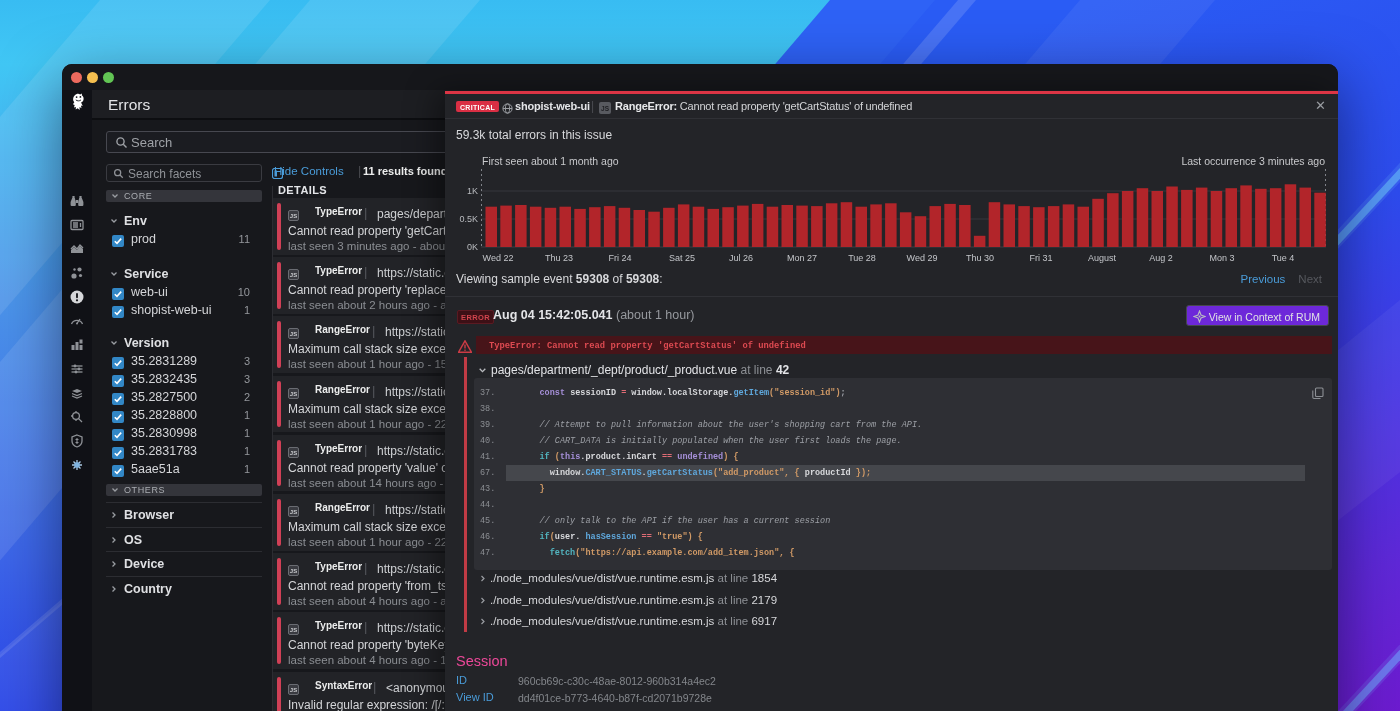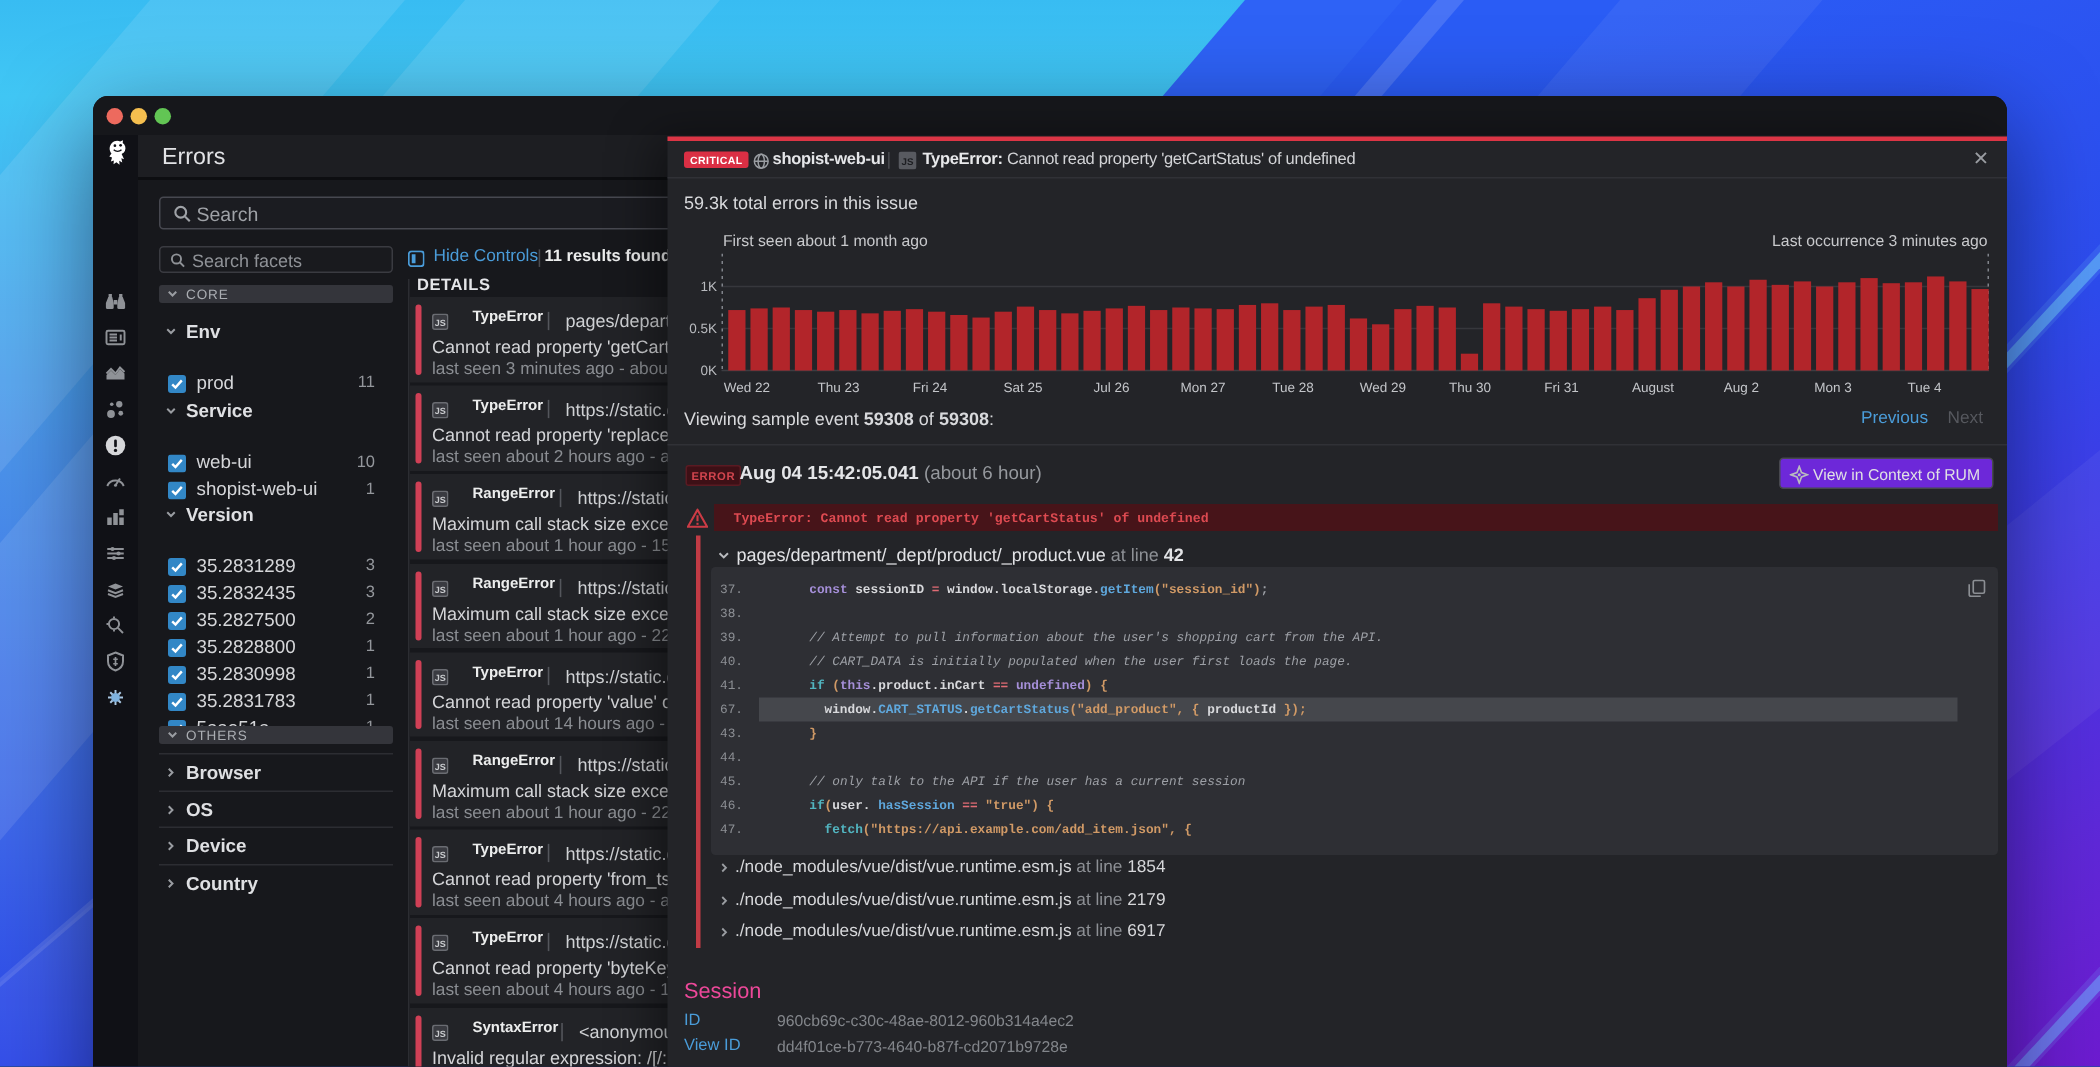--- a/index.html
+++ b/index.html
@@ -22,29 +22,29 @@
 .finput .mg { position:absolute; left:6px; top:3px; }
 .finput .ph { position:absolute; left:21px; top:2px; }
 .fbar { position:absolute; left:14px; width:156px; height:12px; background:#34353b; border-radius:2px;
   color:#aaadb2; font-size:9px; letter-spacing:0.6px; }
 .fbar svg { position:absolute; left:5px; top:2px; }
 .fbar span { position:absolute; left:18px; top:1px; }
 .fsec { position:absolute; left:18px; height:14px; color:#dfe0e3; font-size:12.5px; }
 .fsec svg { position:absolute; left:0; top:3px; }
 .fsec b { position:absolute; left:14px; top:0; white-space:nowrap; }
 .fsep { position:absolute; left:14px; width:156px; height:1px; background:#2c2d32; }
-.frow { position:absolute; left:20px; width:144px; height:14px;margin-top:16px; }
+.frow { position:absolute; left:20px; width:144px; height:14px; }
 .cb { position:absolute; left:0; top:1px; }
 .flab { position:absolute; left:19px; top:0; font-size:12.5px; color:#d5d6d9; white-space:nowrap; }
 .fcnt { position:absolute; right:6px; top:1px; font-size:11px; color:#94979c; }
 .results { position:absolute; left:180px; top:70px; right:0; bottom:0; }
 .rborder { position:absolute; left:0; top:26px; bottom:0; width:1px; background:#2c2d32; }
 .hc { position:absolute; left:0; top:4px; height:16px; }
 .hc .ic { position:absolute; left:0; top:1px; }
-.hc .t1 { position:absolute; left:17px; top:1px; color:#4a9cd9; font-size:11.5px; white-space:nowrap; }
+.hc .t1 { position:absolute; left:2px; top:1px; color:#4a9cd9; font-size:11.5px; white-space:nowrap; }
 .hc .d { position:absolute; left:86px; top:0; color:#4a4b50; font-size:12.5px; }
 .hc .t2 { position:absolute; left:91px; top:1px; color:#eceded; font-size:11px; font-weight:bold; white-space:nowrap; }
 .details { position:absolute; left:6px; top:24px; color:#e4e5e8; font-size:11px; font-weight:bold; letter-spacing:0.4px; }
 .card { position:absolute; left:1px; width:420px; height:56.5px; background:#222327; }
 .cbar { position:absolute; left:4px; top:5px; bottom:5px; width:4px; border-radius:2px; background:#d04056; }
 .jsi { position:absolute; left:0; top:0; }
 .crow1 { position:absolute; left:15px; top:9px; height:14px; width:400px; }
 .ctit { position:absolute; left:14px; top:-1px; font-size:10px; font-weight:bold; color:#eceded;margin-left:13px; }
 .cdiv { position:absolute; left:76px; top:-2px; color:#54565c; font-size:13px; }
 .cpath { position:absolute; left:89px; top:0; font-size:12px; color:#cfd1d4; white-space:nowrap; }
@@ -524,21 +524,21 @@
             <circle cx="5.5" cy="5.5" r="4.6"></circle>
             <ellipse cx="5.5" cy="5.5" rx="2.1" ry="4.6"></ellipse>
             <line x1="1" y1="5.5" x2="10" y2="5.5"></line>
           </svg></span>
       <span class="osvc">shopist-web-ui</span>
       <span class="odiv">|</span>
       <span class="ojs"><svg width="12" height="12" viewBox="0 0 12 12">
             <rect width="12" height="12" rx="2" fill="#585a60"></rect>
             <text x="6" y="9" text-anchor="middle" font-size="6.5" font-weight="bold" fill="#1d1e22" font-family="Liberation Sans,sans-serif">JS</text>
           </svg></span>
-      <span class="otit"><b>TypeError:</b> Cannot read property 'getCartStatus' of undefined</span>
+      <span class="otit"><b>RangeError:</b> Cannot read property 'getCartStatus' of undefined</span>
       <span class="oclose">✕</span>
     </div>
     <div class="total">59.3k total errors in this issue</div>
     <div class="note1">First seen about 1 month ago</div>
     <div class="note2">Last occurrence 3 minutes ago</div>
     <svg style="position:absolute;left:0;top:75px" width="893" height="98" viewBox="0 0 893 98">
         <line x1="36" y1="22" x2="881" y2="22" stroke="#36373c" stroke-width="1"></line>
         <line x1="36" y1="50" x2="881" y2="50" stroke="#36373c" stroke-width="1"></line>
         <line x1="36" y1="78" x2="881" y2="78" stroke="#3c3d42" stroke-width="1"></line>
         <line x1="36.5" y1="0" x2="36.5" y2="78" stroke="#80838a" stroke-width="1" stroke-dasharray="2,3"></line>
@@ -615,21 +615,21 @@
         <text x="596" y="92" text-anchor="middle" font-size="9" fill="#c3c5c9" font-family="Liberation Sans,sans-serif">Fri 31</text>
         <text x="657" y="92" text-anchor="middle" font-size="9" fill="#c3c5c9" font-family="Liberation Sans,sans-serif">August</text>
         <text x="716" y="92" text-anchor="middle" font-size="9" fill="#c3c5c9" font-family="Liberation Sans,sans-serif">Aug 2</text>
         <text x="777" y="92" text-anchor="middle" font-size="9" fill="#c3c5c9" font-family="Liberation Sans,sans-serif">Mon 3</text>
         <text x="838" y="92" text-anchor="middle" font-size="9" fill="#c3c5c9" font-family="Liberation Sans,sans-serif">Tue 4</text>
       </svg>
     <div class="viewing">Viewing sample event <b>59308</b> of <b>59308</b>:</div>
     <div class="pn"><span class="prev">Previous</span><span class="next">Next</span></div>
     <div class="odivider"></div>
     <span class="errbadge">ERROR</span>
-    <div class="errtime">Aug 04 15:42:05.041 <span>(about 6 hour)</span></div>
+    <div class="errtime">Aug 04 15:42:05.041 <span>(about 1 hour)</span></div>
     <div class="rumbtn"><svg width="13" height="13" viewBox="0 0 13 13" fill="none" stroke="#b9bbbf" stroke-width="1.1">
           <path d="M6.5 1 L8 5 L12 6.5 L8 8 L6.5 12 L5 8 L1 6.5 L5 5 Z"></path>
           <circle cx="6.5" cy="6.5" r="1" fill="#b9bbbf" stroke="none"></circle>
         </svg>View in Context of RUM</div>
     <span class="warn"><svg width="14" height="13" viewBox="0 0 14 13">
           <path d="M7 0.8 L13.4 12.2 L0.6 12.2 Z" fill="none" stroke="#cc3b45" stroke-width="1.4"></path>
           <rect x="6.3" y="4.5" width="1.4" height="4" fill="#cc3b45"></rect>
           <rect x="6.3" y="9.5" width="1.4" height="1.4" fill="#cc3b45"></rect>
         </svg></span>
     <div class="redline"></div>

